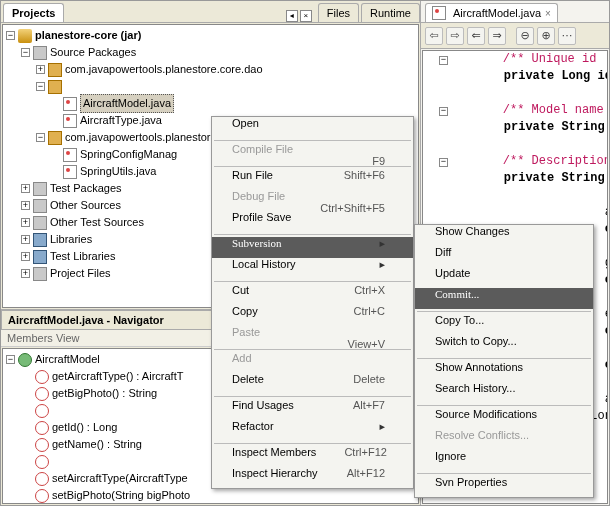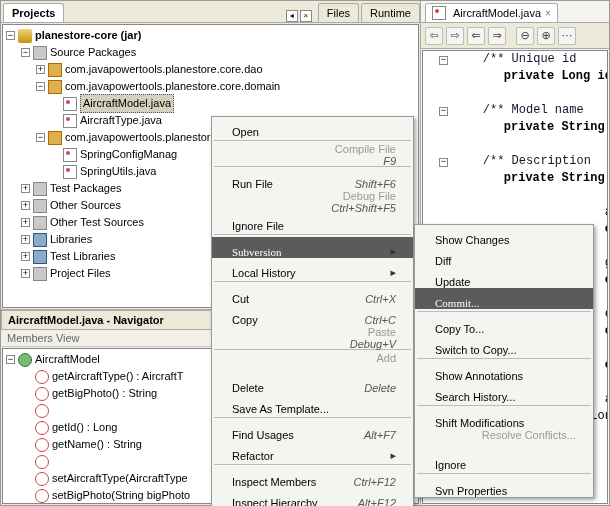--- a/index.html
+++ b/index.html
@@ -178,36 +178,36 @@
   .close-x{font-size:10px;color:#777;}
   .editor-body {
     flex:1;background:#fff;border:1px solid #888;margin:1px;
     font-family: "Courier New", monospace; font-size:12px;
     padding-left: 16px;
     overflow:hidden;
     white-space: pre;
     line-height:17px;
   }
   .kw{font-weight:bold;}
-  .cm{color:#0f172a;}
+  .cm{color:#be185d;margin-left:20px;}
   .fold{width:9px;height:9px;border:1px solid #888;display:inline-block;text-align:center;line-height:7px;font-size:9px;margin-right:6px;background:#fff;}
   
   .ctx {
     position:absolute;
     background:#f4f4f0;
     border:1px solid #999;
     box-shadow: 2px 2px 4px rgba(0,0,0,0.35);
     font-size:11px;
     z-index:50;
   }
   .ctx .row {
-    display:flex;align-items:flex-end;height:21px;padding:0 17px 0 20px;white-space:nowrap;
+    display:flex;align-items:flex-start;height:21px;padding:0 28px 0 20px;white-space:nowrap;
   }
   .ctx .row.disabled{color:#999;flex-direction:column;}
-  .ctx .row .sc {margin-left:auto;padding-left:28px;color:#555;font-style:italic;}
+  .ctx .row .sc {margin-left:auto;padding-left:28px;color:#555;}
   .ctx .row.sub:after{content:"▸";margin-left:auto;padding-left:24px;color:#333;}
   .ctx hr{border:none;border-top:1px solid #bbb;margin:2px 2px;}
   .ctx .row.hl{background:#5b5b5b;color:#fff;font-family:Liberation Serif, serif;}
   .ctx1 { left:211px; top:116px; width:203px;}
   .ctx2 { left:414px; top:224px; width:180px;}
   .editor-wrap{position:relative;flex:1;display:flex;flex-direction:column;}
 </style>
 </head>
 <body>
 
@@ -245,21 +245,20 @@
         <div class="node">
             <span class="ind ind2"></span>
             <span class="expander">+</span>
             <span class="icon pkg"></span>
             <span>com.javapowertools.planestore.core.dao</span>
           </div>
         <div class="node">
             <span class="ind ind2"></span>
             <span class="expander">−</span>
             <span class="icon pkg"></span>
-            <span>com.javapowertools.planestore.core.domain</span>
           </div>
         <div class="node">
             <span class="ind ind3"></span>
             <span class="spacer9"></span>
             <span class="icon java"></span>
             <span class="sel">AircraftModel.java</span>
           </div>
         <div class="node">
             <span class="ind ind3"></span>
             <span class="spacer9"></span>
@@ -438,53 +437,50 @@
   <hr>
   <div class="row">
       <span>Run File</span>
       <span class="sc">Shift+F6</span>
     </div>
   <div class="row disabled">
       <span>Debug File</span>
       <span class="sc">Ctrl+Shift+F5</span>
     </div>
   <div class="row">
-      <span>Ignore File</span>
+      <span>Profile Save</span>
     </div>
   <hr>
   <div class="row hl sub">
       <span>Subversion</span>
     </div>
   <div class="row sub">
       <span>Local History</span>
     </div>
   <hr>
   <div class="row">
       <span>Cut</span>
       <span class="sc">Ctrl+X</span>
     </div>
   <div class="row">
       <span>Copy</span>
       <span class="sc">Ctrl+C</span>
     </div>
   <div class="row disabled">
       <span>Paste</span>
-      <span class="sc">Debug+V</span>
+      <span class="sc">View+V</span>
     </div>
   <hr>
   <div class="row disabled">
       <span>Add</span>
     </div>
   <div class="row">
       <span>Delete</span>
       <span class="sc">Delete</span>
     </div>
-  <div class="row">
-      <span>Save As Template...</span>
-    </div>
   <hr>
   <div class="row">
       <span>Find Usages</span>
       <span class="sc">Alt+F7</span>
     </div>
   <div class="row sub">
       <span>Refactor</span>
     </div>
   <hr>
   <div class="row">
@@ -519,21 +515,21 @@
     </div>
   <hr>
   <div class="row">
       <span>Show Annotations</span>
     </div>
   <div class="row">
       <span>Search History...</span>
     </div>
   <hr>
   <div class="row">
-      <span>Shift Modifications</span>
+      <span>Source Modifications</span>
     </div>
   <div class="row disabled">
       <span>Resolve Conflicts...</span>
     </div>
   <div class="row">
       <span>Ignore</span>
     </div>
   <hr>
   <div class="row">
       <span>Svn Properties</span>

